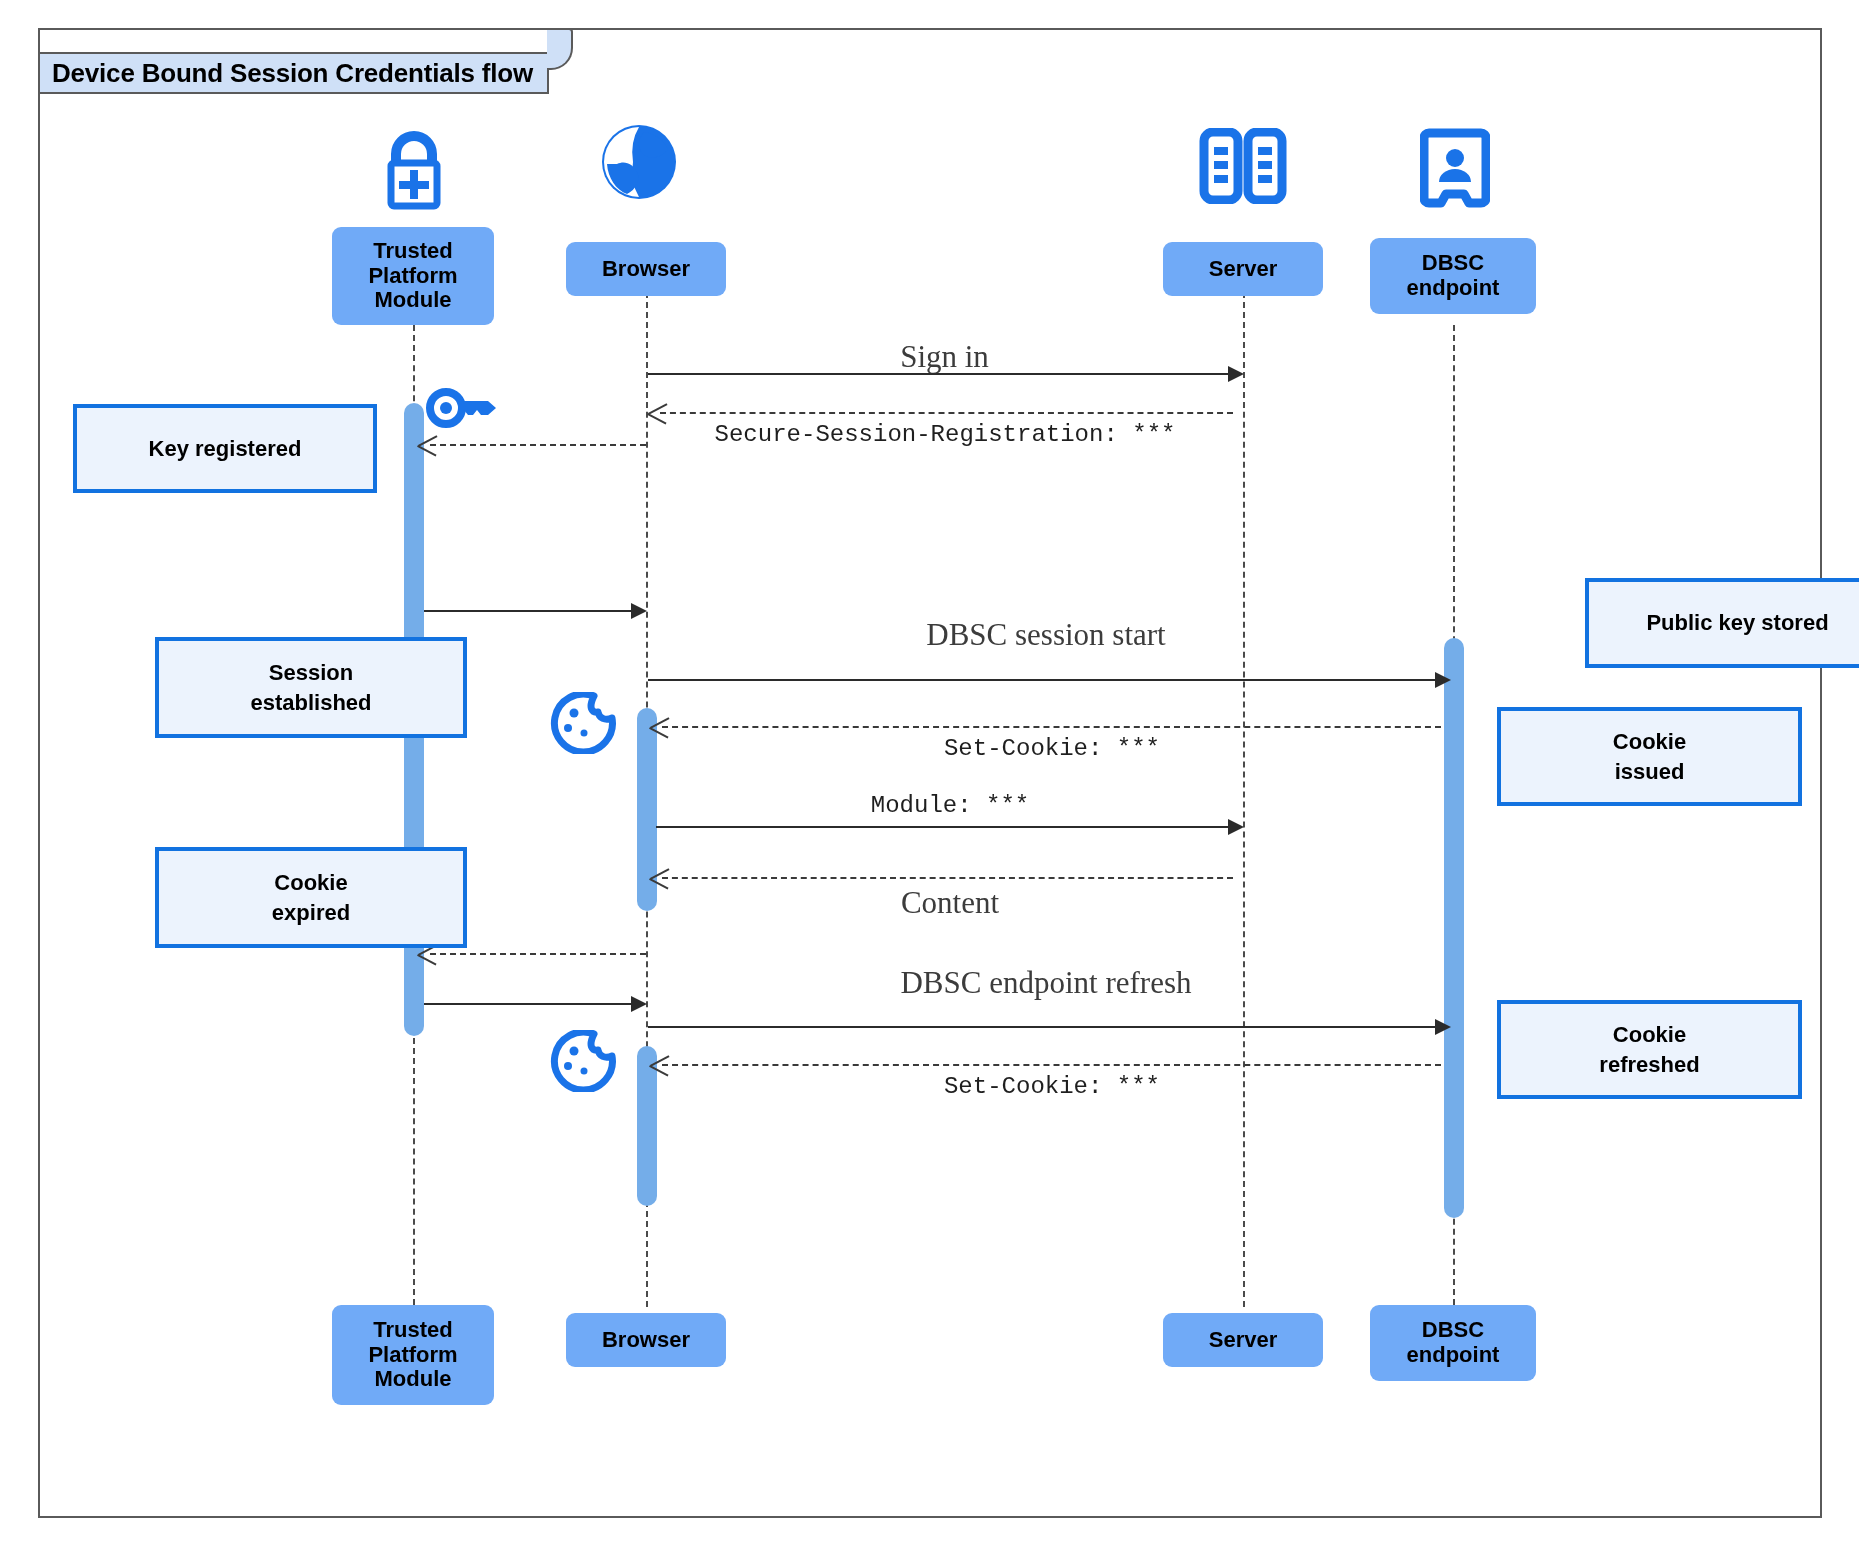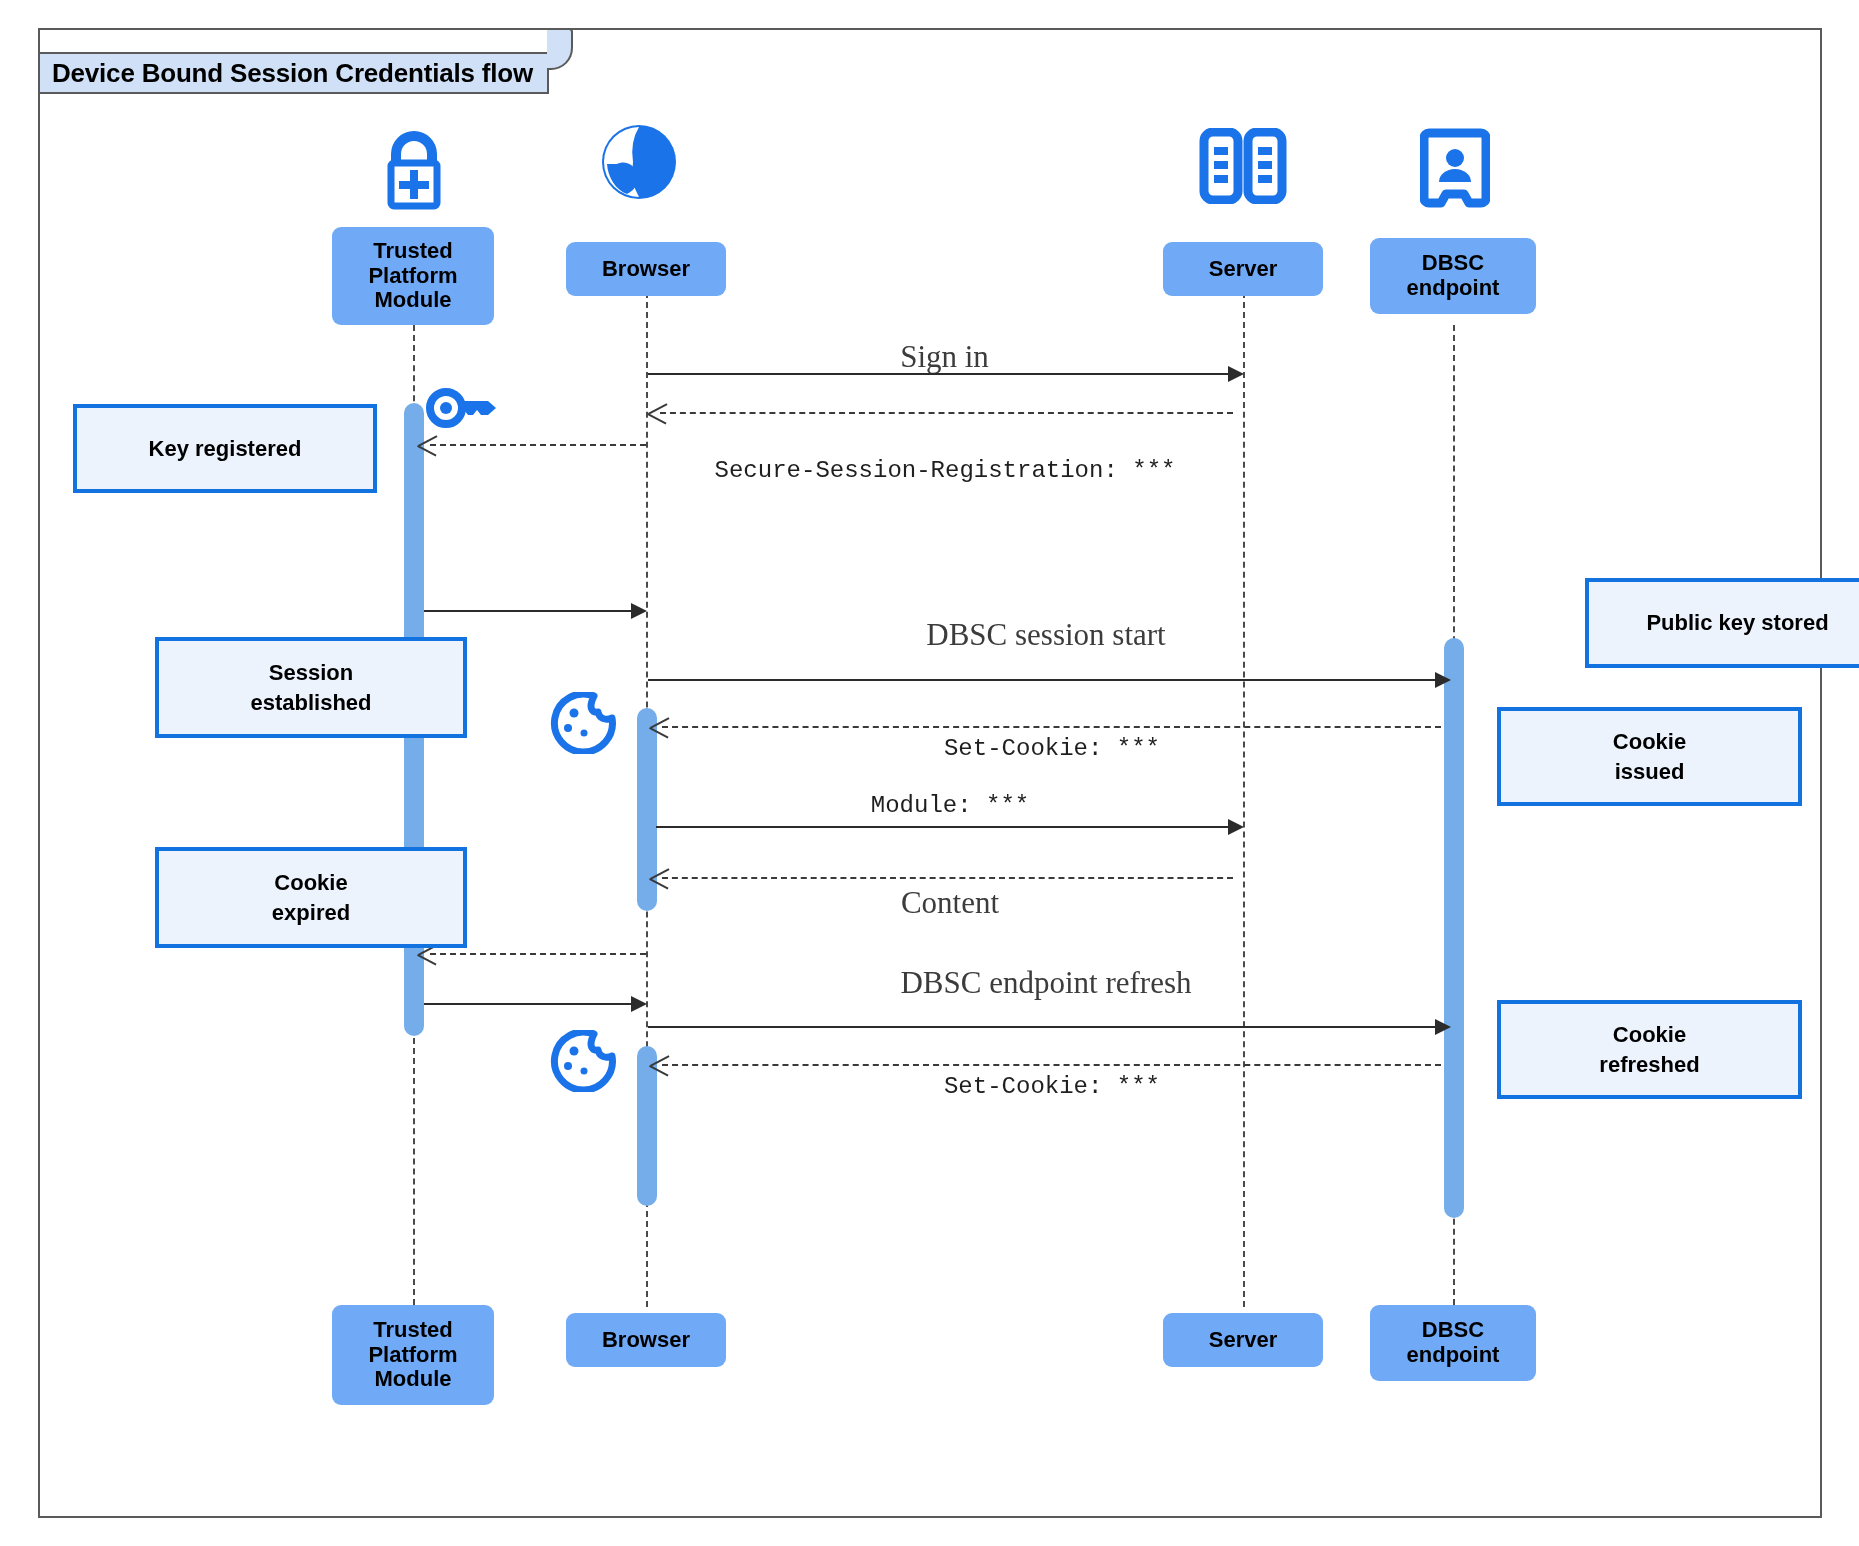--- a/index.html
+++ b/index.html
@@ -144,21 +144,21 @@
     <span style="white-space:pre-line">DBSC
 endpoint</span>
   </div>
 
   <div class="mlabel sans" style="left:646px;top:339px;width:597px;">Sign in</div>
   <div class="msgline" style="left:648px;top:373px;width:585px;"></div>
   <div class="arrowhead solid-r" style="left:1228px;top:366px;"></div>
 
   <div class="msgline dashed" style="left:660px;top:412px;width:573px;"></div>
   <div class="open-l" style="left:648px;top:403px;"></div>
-  <div class="mlabel mono" style="left:640px;top:421px;width:610px;margin-top:36px;">Secure-Session-Registration: ***</div>
+  <div class="mlabel mono" style="left:640px;top:421px;width:610px;">Secure-Session-Registration: ***</div>
 
   <div class="msgline dashed" style="left:430px;top:444px;width:216px;"></div>
   <div class="open-l" style="left:418px;top:435px;"></div>
 
   <div class="msgline" style="left:424px;top:610px;width:212px;"></div>
   <div class="arrowhead solid-r" style="left:631px;top:603px;"></div>
 
   <div class="mlabel sans" style="left:646px;top:617px;width:800px;">DBSC session start</div>
   <div class="msgline" style="left:648px;top:679px;width:793px;"></div>
   <div class="arrowhead solid-r" style="left:1435px;top:672px;"></div>

